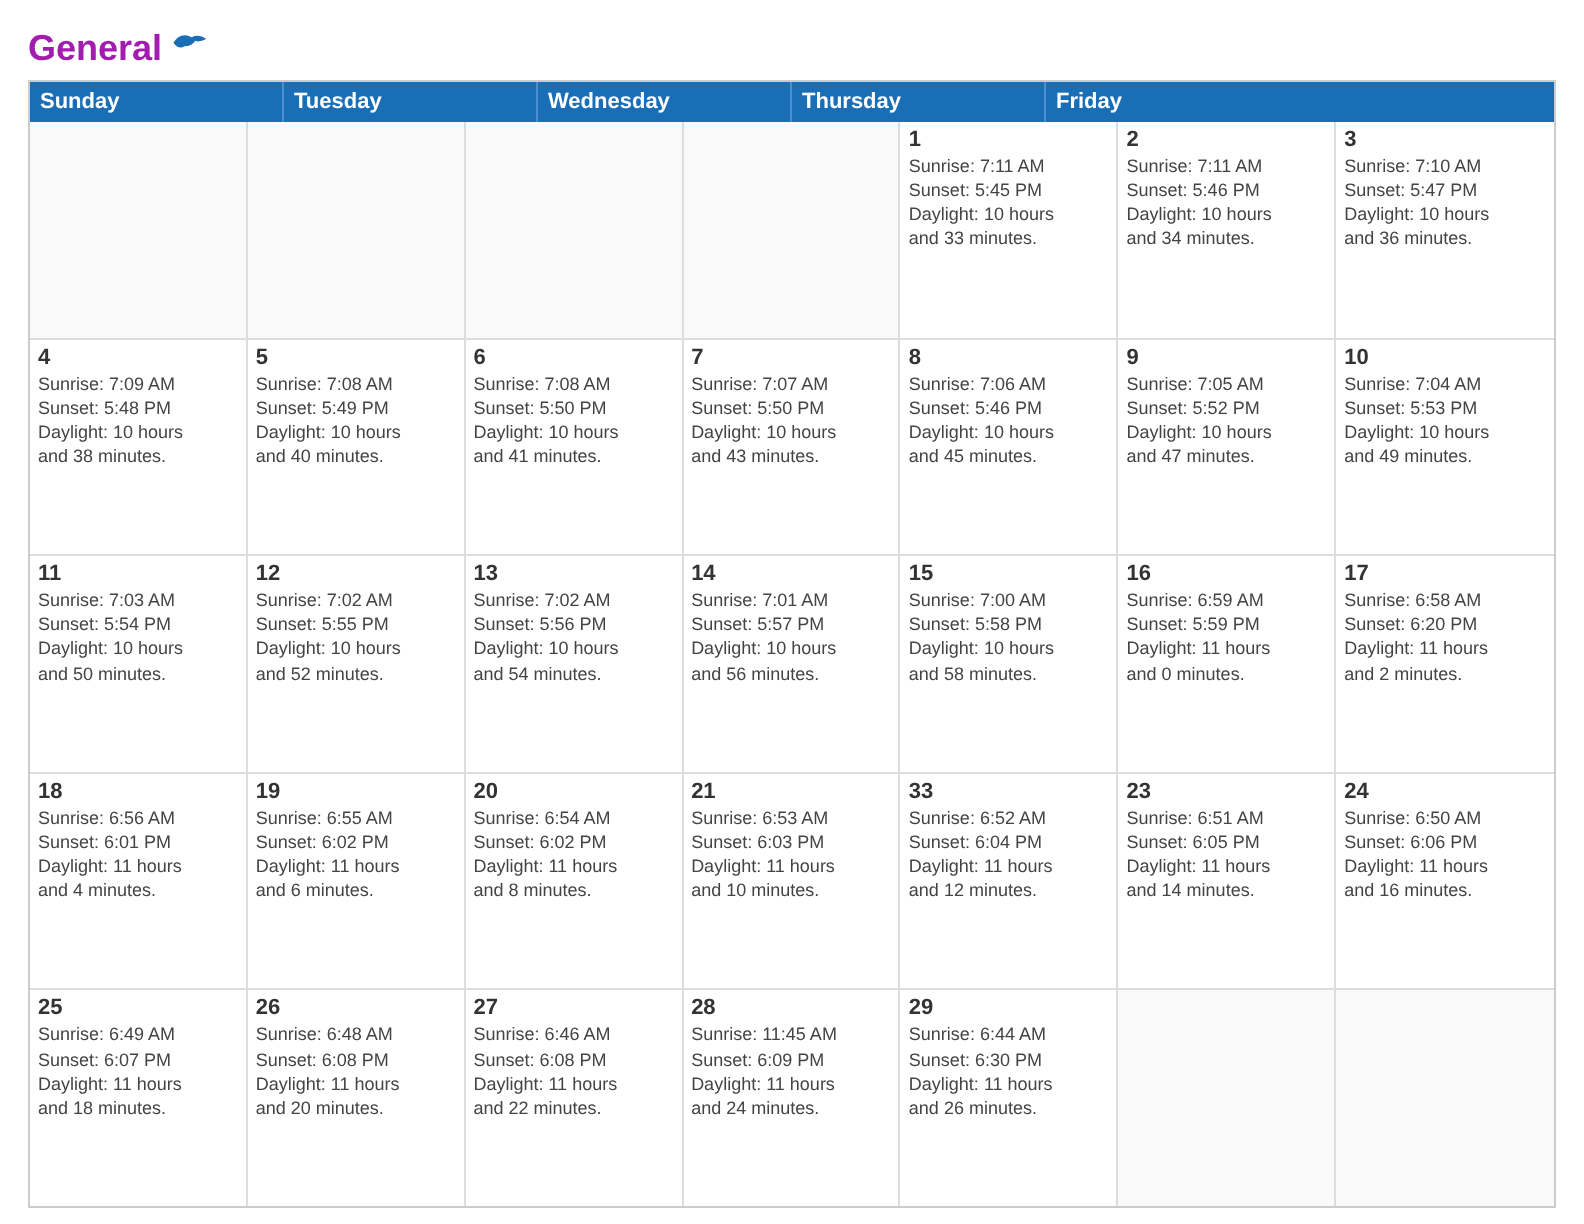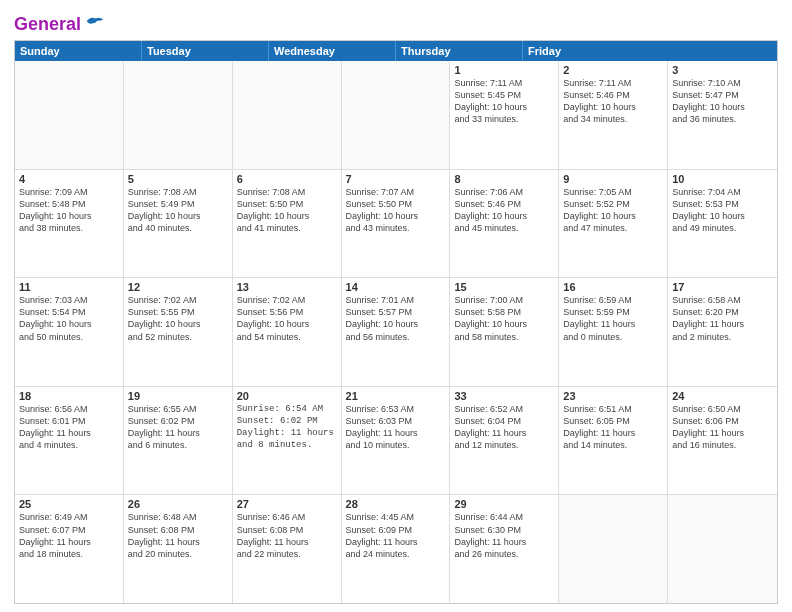--- a/index.html
+++ b/index.html
@@ -282,21 +282,21 @@
           </div>
           <div class="cal-cell">
             <span class="day-num">19</span>
             <div class="day-info" style="white-space: pre-line;">Sunrise: 6:55 AM
 Sunset: 6:02 PM
 Daylight: 11 hours
 and 6 minutes.</div>
           </div>
           <div class="cal-cell">
             <span class="day-num">20</span>
-            <div class="day-info" style="white-space: pre-line; font-family: Liberation Mono, monospace;">Sunrise: 6:54 AM
+            <div class="day-info" style="white-space: pre-line;">Sunrise: 6:54 AM
 Sunset: 6:02 PM
 Daylight: 11 hours
 and 8 minutes.</div>
           </div>
           <div class="cal-cell">
             <span class="day-num">21</span>
             <div class="day-info" style="white-space: pre-line;">Sunrise: 6:53 AM
 Sunset: 6:03 PM
 Daylight: 11 hours
 and 10 minutes.</div>
@@ -340,21 +340,21 @@
           </div>
           <div class="cal-cell">
             <span class="day-num">27</span>
             <div class="day-info" style="white-space: pre-line;">Sunrise: 6:46 AM
 Sunset: 6:08 PM
 Daylight: 11 hours
 and 22 minutes.</div>
           </div>
           <div class="cal-cell">
             <span class="day-num">28</span>
-            <div class="day-info" style="white-space: pre-line;">Sunrise: 4:45 AM
+            <div class="day-info" style="white-space: pre-line;">Sunrise: 11:45 AM
 Sunset: 6:09 PM
 Daylight: 11 hours
 and 24 minutes.</div>
           </div>
           <div class="cal-cell">
             <span class="day-num">29</span>
             <div class="day-info" style="white-space: pre-line;">Sunrise: 6:44 AM
 Sunset: 6:30 PM
 Daylight: 11 hours
 and 26 minutes.</div>

